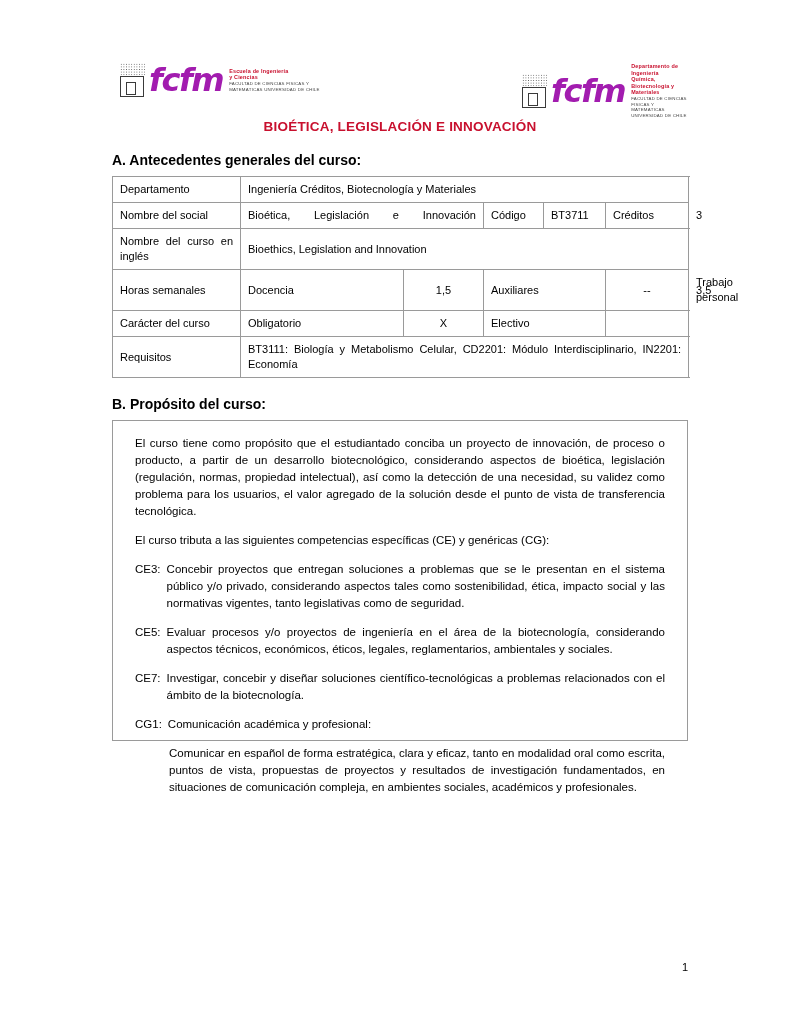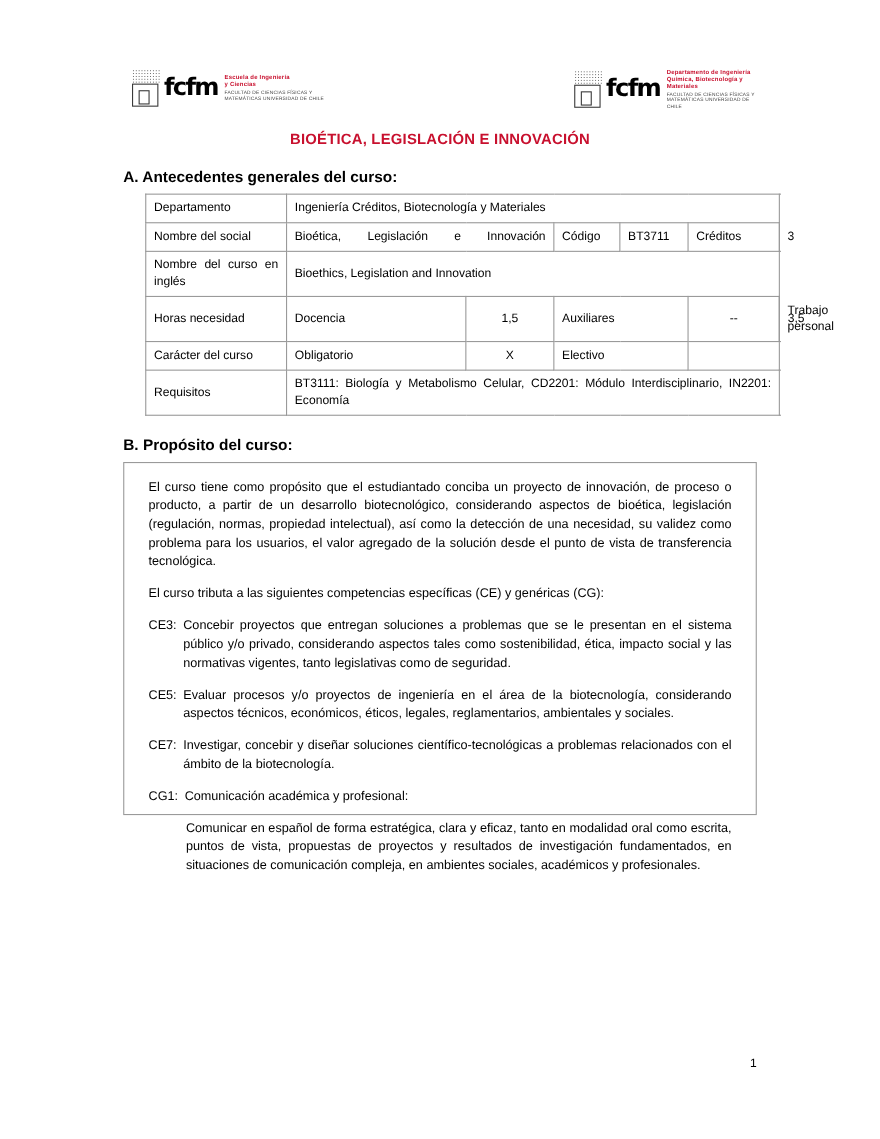--- a/index.html
+++ b/index.html
@@ -65,24 +65,25 @@
   .logo-crest .frame:after {
     content: "";
     position: absolute;
     left: 5px; top: 5px;
     width: 8px; height: 11px;
     border: 1.2px solid #3a3a3a;
   }
   .logo-word {
     font-family: "DejaVu Sans", sans-serif;
     font-weight: bold;
-    font-size: 22px;
+    font-size: 32px;
     letter-spacing: -1.5px;
-    color: #000000;
+    color: #a21caf;
     line-height: 30px;
+    font-style: italic;
   }
   .logo-text {
     font-size: 4.6px;
     line-height: 6px;
     color: #333;
     max-width: 92px;
     letter-spacing: .2px;
   }
   .logo-text .t1 {
     color: #c8102e;
@@ -121,21 +122,20 @@
     margin-top: 18px;
     margin-bottom: 8px;
   }
 
   
   table.info {
     width: 100%;
     border-collapse: collapse;
     font-size: 11px;
     table-layout: fixed;
-    margin-left: 20px;
   }
   table.info td {
     border: 1px solid #9a9a9a;
     padding: 5px 7px;
     vertical-align: middle;
     line-height: 15px;
   }
   td.label { width: 128px; }
   .just { text-align: justify; text-align-last: justify; }
   .justify-txt { text-align: justify; }
@@ -244,21 +244,21 @@
         <td>Código</td>
         <td>BT3711</td>
         <td>Créditos</td>
         <td class="center">3</td>
       </tr>
       <tr>
         <td class="label just">Nombre del curso en inglés</td>
         <td colspan="6" class="italic">Bioethics, Legislation and Innovation</td>
       </tr>
       <tr>
-        <td class="label">Horas necesidad</td>
+        <td class="label">Horas semanales</td>
         <td>Docencia</td>
         <td class="center">1,5</td>
         <td colspan="2">Auxiliares</td>
         <td class="center">--</td>
         <td class="center">Trabajo personal</td>
         <td class="center">3,5</td>
       </tr>
       <tr>
         <td class="label">Carácter del curso</td>
         <td>Obligatorio</td>

